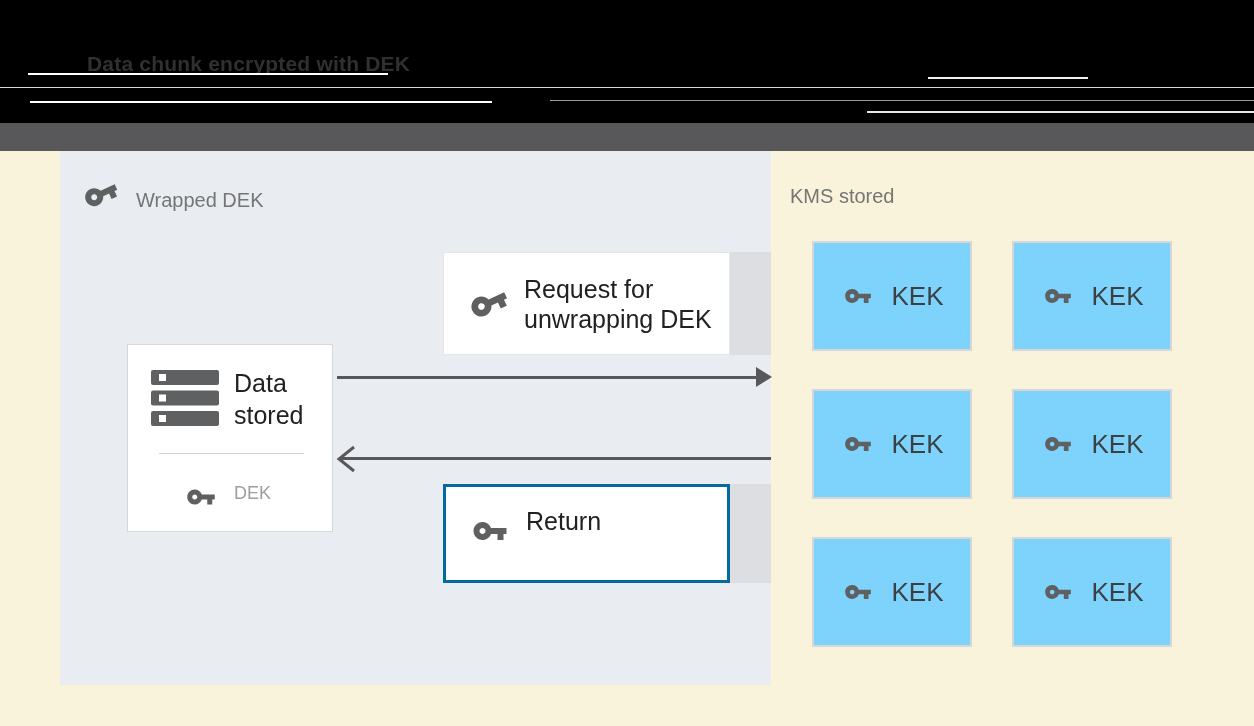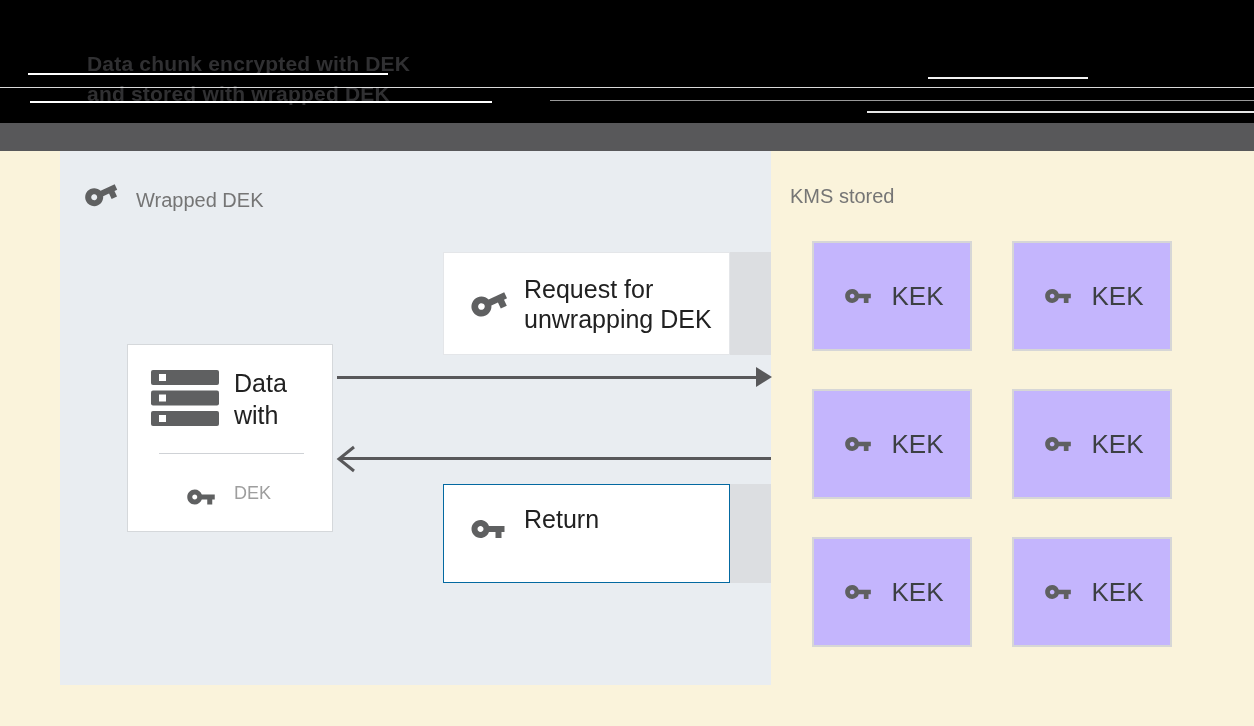--- a/index.html
+++ b/index.html
@@ -38,29 +38,29 @@
   .data-chunk-box{left:127px;top:327px;width:206px;height:188px;border:1px solid #d5d8db;margin-top:17px;}
   .dc-icon{position:absolute;left:23px;top:25px;}
   .dc-text{position:absolute;left:106px;top:22px;font-size:25px;line-height:32px;color:#212121;}
   .dc-divider{position:absolute;left:31px;top:108px;width:145px;height:1px;background:#cfd2d6;}
   .dc-key{position:absolute;left:54px;top:137px;}
   .dc-dek{position:absolute;left:106px;top:138px;font-size:18px;color:#9e9e9e;}
 
   
   .request-box{left:443px;top:252px;width:287px;height:103px;border:1px solid #e4e6e9;}
   .request-strip{left:730px;top:252px;width:41px;height:103px;}
-  .return-box{left:443px;top:484px;width:287px;height:99px;border:1px solid #0369a1;}
+  .return-box{left:443px;top:484px;width:287px;height:99px;border:3px solid #0369a1;}
   .return-strip{left:730px;top:484px;width:41px;height:99px;}
   .msg-icon{position:absolute;left:22px;top:30px;}
   .msg-text{position:absolute;left:80px;top:21px;font-size:25px;line-height:30px;color:#212121;}
   .return-box .msg-icon{top:26px;}
   .return-box .msg-text{top:19px;}
 
   
-  .kek-box{position:absolute;width:160px;height:110px;background:#c4b5fd;border:2px solid #d6d6d6;
+  .kek-box{position:absolute;width:160px;height:110px;background:#7dd3fc;border:2px solid #d6d6d6;
     display:flex;align-items:center;justify-content:center;gap:15px;}
   .kek-label{font-size:26px;color:#3c4043;}
   .kek-r1c1{left:812px;top:241px;} .kek-r1c2{left:1012px;top:241px;}
   .kek-r2c1{left:812px;top:389px;} .kek-r2c2{left:1012px;top:389px;}
   .kek-r3c1{left:812px;top:537px;} .kek-r3c2{left:1012px;top:537px;}
 
   
   .key-svg{display:block;fill:#5f6061;}
   .key-rot{transform:rotate(-25deg);}
   .icon-wrap{display:block;line-height:0;}
@@ -76,21 +76,20 @@
 </head>
 <body>
 
 <div class="page">
 
   <div class="header-black"></div>
   <div class="header-gray"></div>
 
   <div class="caption caption-left">
     <div>Data chunk encrypted with DEK</div>
-    <div>and stored with wrapped DEK</div>
   </div>
 
   <div class="artifact art1"></div>
   <div class="artifact art2"></div>
   <div class="artifact art3"></div>
   <div class="artifact art4"></div>
   <div class="artifact art5"></div>
   <div class="artifact art6"></div>
 
   <div class="dek-panel"></div>
@@ -141,21 +140,21 @@
         </g>
         <g fill="#ffffff">
           <rect x="8" y="4" width="7" height="7"></rect>
           <rect x="8" y="24.5" width="7" height="7"></rect>
           <rect x="8" y="45" width="7" height="7"></rect>
         </g>
       </svg>
     </span>
     <div class="dc-text">
       <div>Data</div>
-      <div>with</div>
+      <div>stored</div>
     </div>
     <div class="dc-divider"></div>
     <span class="dc-key icon-wrap">
       <svg class="key-svg" width="38" height="30" viewBox="0 0 24 24">
         <path fill-rule="evenodd" d="M12.65 10C11.83 7.67 9.61 6 7 6c-3.31 0-6 2.69-6 6s2.69 6 6 6c2.61 0 4.83-1.67 5.65-4H17v4h4v-4h2v-4H12.65zM7 14c-1.1 0-2-.9-2-2s.9-2 2-2 2 .9 2 2-.9 2-2 2z"></path>
       </svg>
     </span>
     <div class="dc-dek">DEK</div>
   </div>
 

